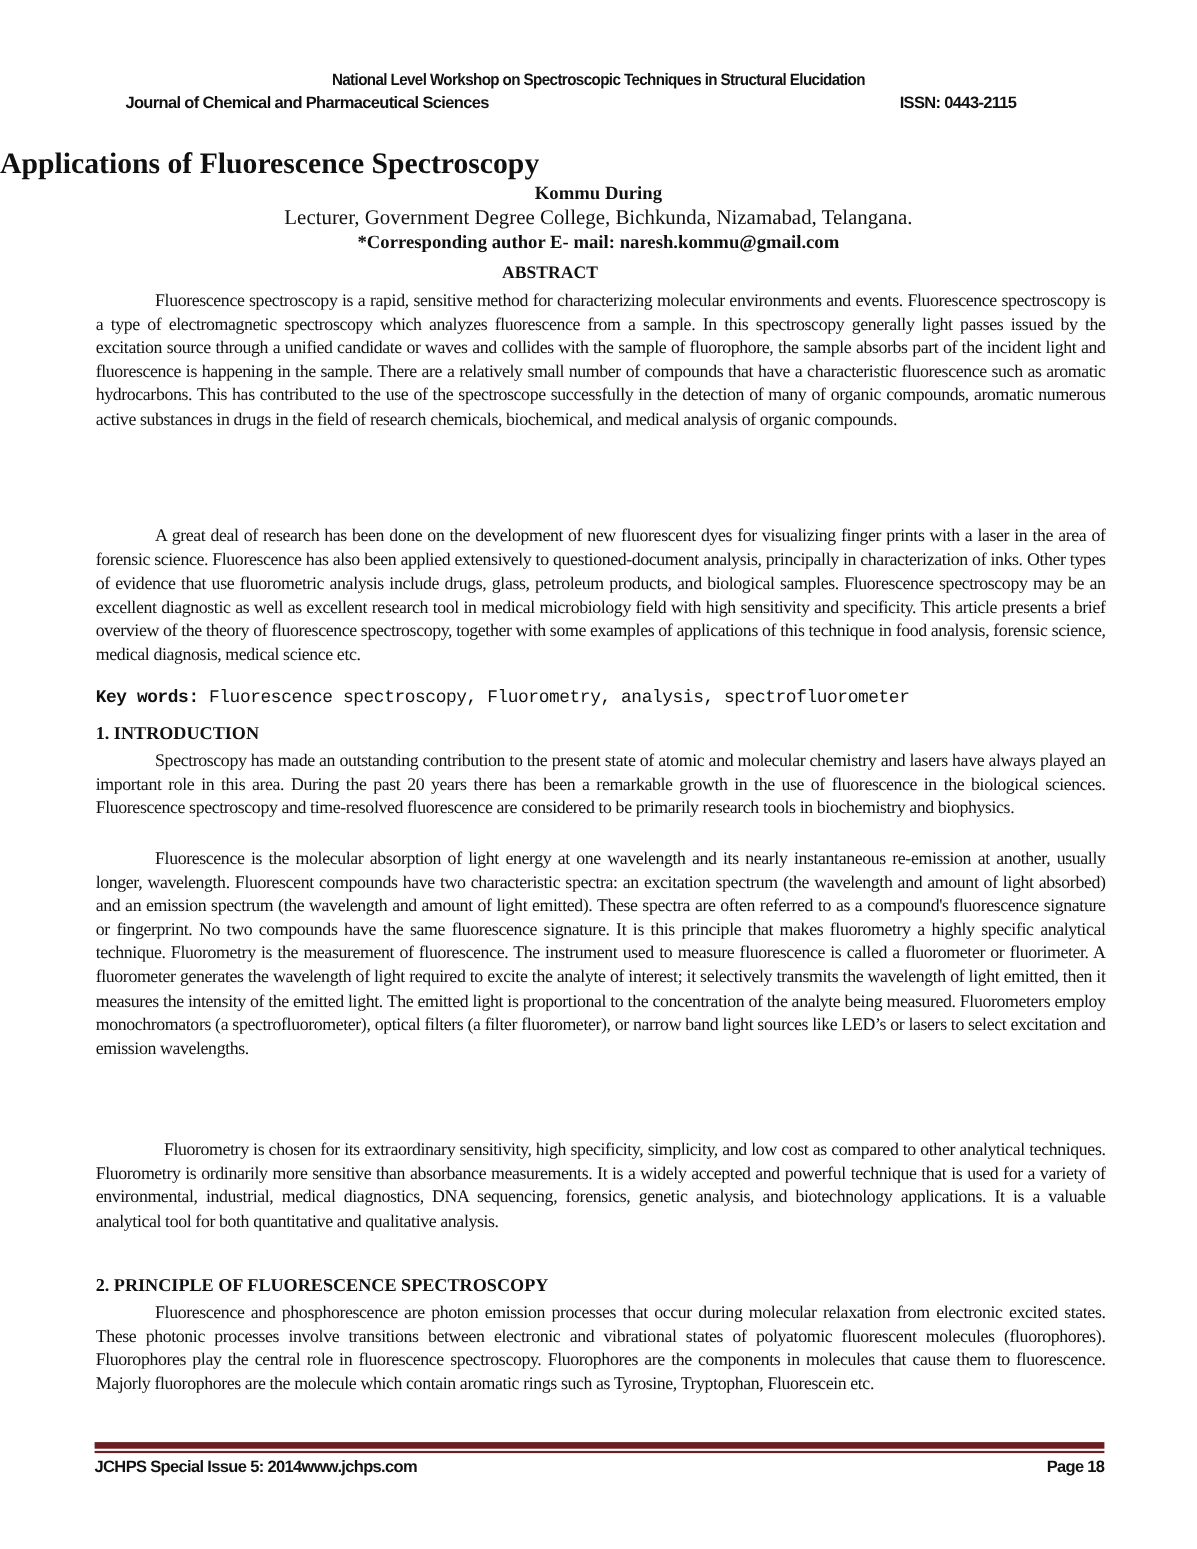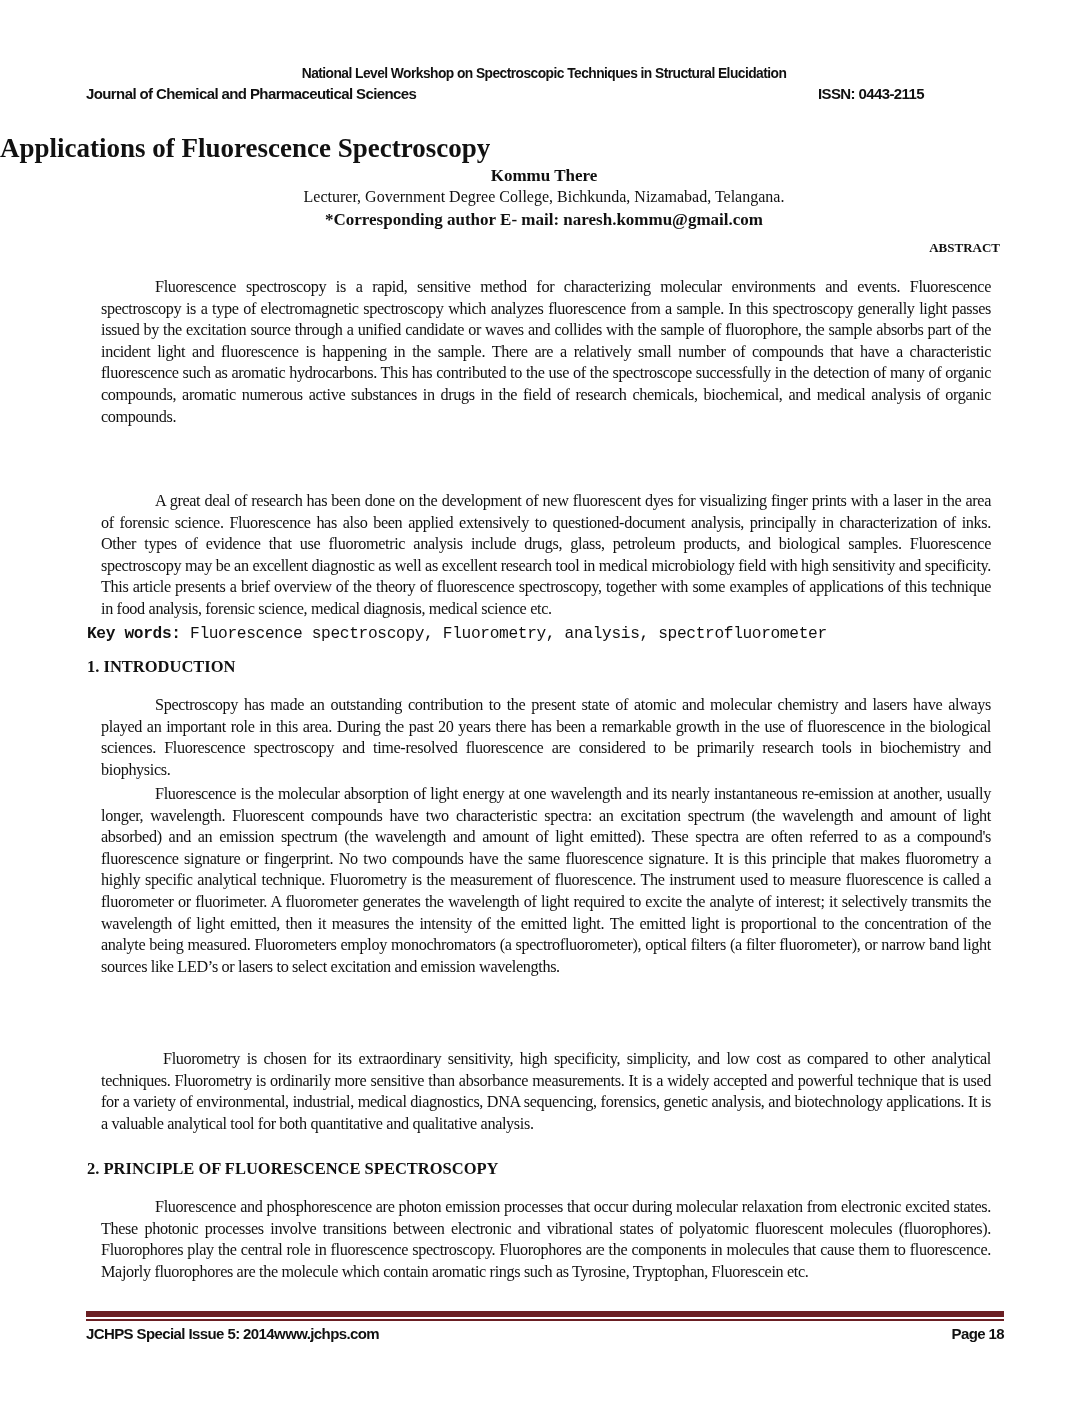--- a/index.html
+++ b/index.html
@@ -2,35 +2,35 @@
 <html><head>
   <meta charset="utf-8">
   <style>
     html, body { margin: 0; padding: 0; background: #ffffff; }
     body { width: 1088px; height: 1408px; position: relative; color: #111; overflow: hidden; }
     .page { position: absolute; left: 0; top: 0; width: 1088px; height: 1408px; }
     .hdr-line1 { position: absolute; top: 64px; left: 0; width: 1088px; text-align: center;
       font-family: "Liberation Sans", sans-serif; font-weight: bold; font-size: 15px; letter-spacing: -0.6px; transform: scaleX(0.92); }
     .hdr-line2 { position: absolute; top: 85px; left: 86px; width: 838px;
       font-family: "Liberation Sans", sans-serif; font-weight: bold; font-size: 15px; letter-spacing: -0.6px; }
-    .hdr-line2 .journal { float: left; }
+    .hdr-line2 .journal { float: left; margin-left: 28px; }
     .hdr-line2 .issn { float: right; }
     .title { position: absolute; top: 133px; left: 0; width: 1088px; 
       font-family: "Liberation Serif", serif; font-weight: bold; font-size: 27px; }
     .author { position: absolute; top: 166px; left: 0; width: 1088px; text-align: center;
       font-family: "Liberation Serif", serif; font-weight: bold; font-size: 17px; }
     .affil { position: absolute; top: 188px; left: 0; width: 1088px; text-align: center;
-      font-family: "Liberation Serif", serif; font-size: 16px; }
+      font-family: "Liberation Serif", serif; font-size: 19px; }
     .email { position: absolute; top: 210px; left: 0; width: 1088px; text-align: center;
       font-family: "Liberation Serif", serif; font-weight: bold; font-size: 17px; }
-    .abstract-h { position: absolute; top: 240px; left: 0; width: 1000px; text-align: right;
-      font-family: "Liberation Serif", serif; font-weight: bold; font-size: 13px; }
+    .abstract-h { position: absolute; top: 240px; left: 0; width: 1000px; text-align: center;
+      font-family: "Liberation Serif", serif; font-weight: bold; font-size: 16px; }
     .body-text { position: absolute; left: 87px; width: 918px;
       font-family: "Liberation Serif", serif; font-size: 16.2px; line-height: 21.6px; text-align: justify; letter-spacing: -0.35px; }
-    .body-text p { margin: 14px; text-indent: 54px; }
+    .body-text p { margin: 0; text-indent: 54px; }
     .sec-h { position: absolute; left: 87px; font-family: "Liberation Serif", serif; font-weight: bold; font-size: 16.5px; }
     .keywords { position: absolute; left: 87px; top: 625px; font-family: Liberation Mono, monospace; font-size: 16.2px; letter-spacing: -0.35px; }
     .keywords b { font-weight: bold; }
     .rule-thick { position: absolute; left: 86px; top: 1311px; width: 918px; height: 6px; background: #6b1f23; }
     .rule-thin { position: absolute; left: 86px; top: 1319px; width: 918px; height: 2px; background: #6b1f23; }
     .footer { position: absolute; top: 1325px; left: 86px; width: 918px;
       font-family: "Liberation Sans", sans-serif; font-weight: bold; font-size: 15px; letter-spacing: -0.6px; }
     .footer .left { float: left; }
     .footer .right { float: right; }
   </style>
@@ -39,21 +39,21 @@
 
 <div class="page">
 
   <div class="hdr-line1">National Level Workshop on Spectroscopic Techniques in Structural Elucidation</div>
   <div class="hdr-line2">
     <span class="journal">Journal of Chemical and Pharmaceutical Sciences</span>
     <span class="issn">ISSN: 0443-2115</span>
   </div>
 
   <div class="title">Applications of Fluorescence Spectroscopy</div>
-  <div class="author">Kommu There</div>
+  <div class="author">Kommu During</div>
   <div class="affil">Lecturer, Government Degree College, Bichkunda, Nizamabad, Telangana.</div>
   <div class="email">*Corresponding author E- mail: naresh.kommu@gmail.com</div>
 
   <div class="abstract-h">ABSTRACT</div>
 
   <div class="body-text" style="top: 263px;">
     <p>Fluorescence spectroscopy is a rapid, sensitive method for characterizing molecular environments and events. Fluorescence spectroscopy is a type of electromagnetic spectroscopy which analyzes fluorescence from a sample. In this spectroscopy generally light passes issued by the excitation source through a unified candidate or waves and collides with the sample of fluorophore, the sample absorbs part of the incident light and fluorescence is happening in the sample. There are a relatively small number of compounds that have a characteristic fluorescence such as aromatic hydrocarbons. This has contributed to the use of the spectroscope successfully in the detection of many of organic compounds, aromatic numerous active substances in drugs in the field of research chemicals, biochemical, and medical analysis of organic compounds.</p>
   </div>
 
   <div class="body-text" style="top: 477px;">

